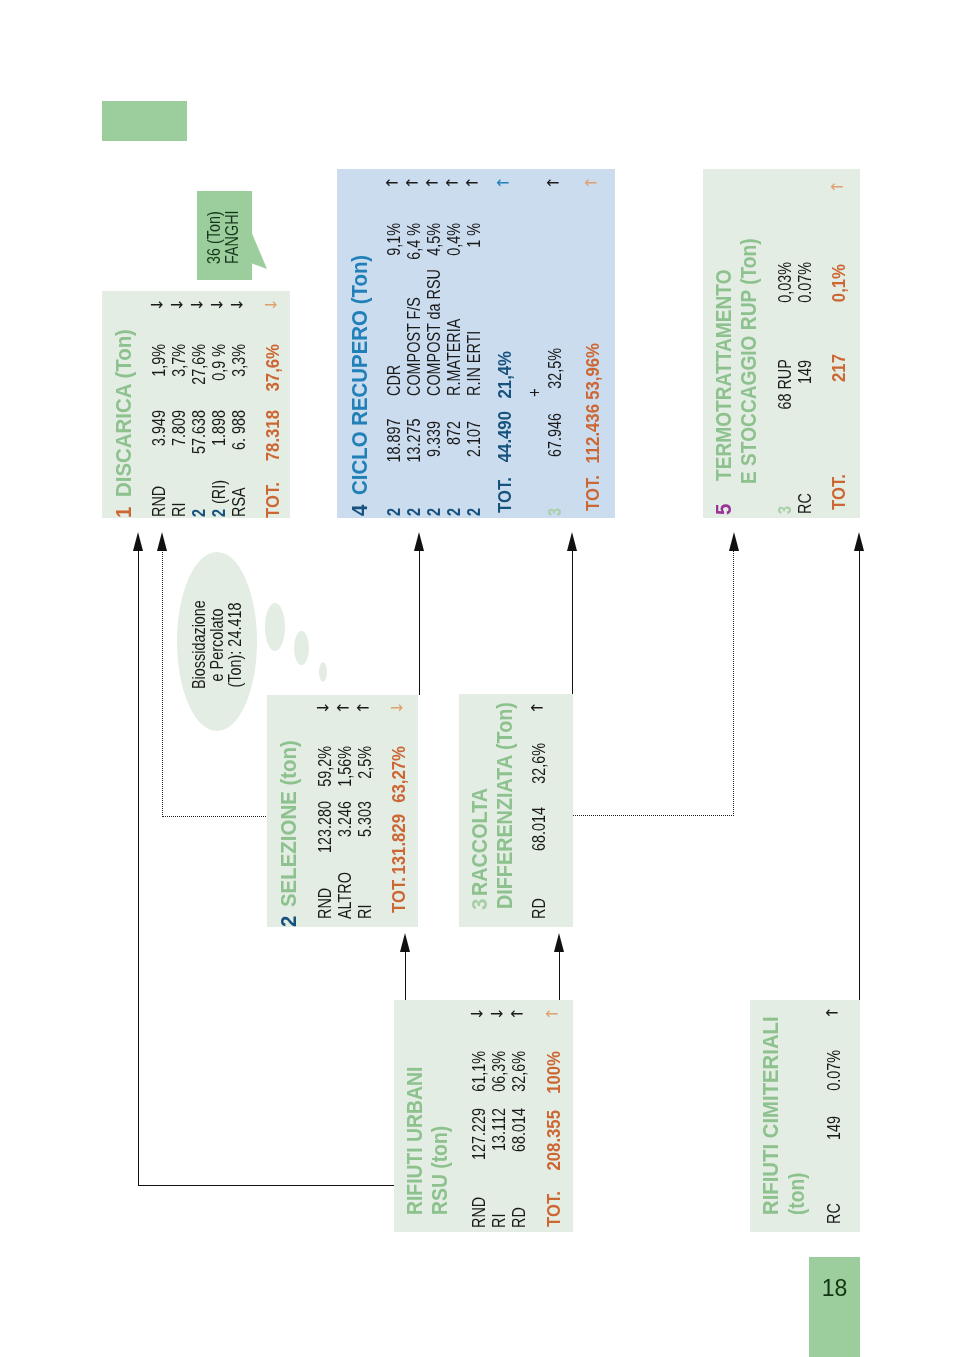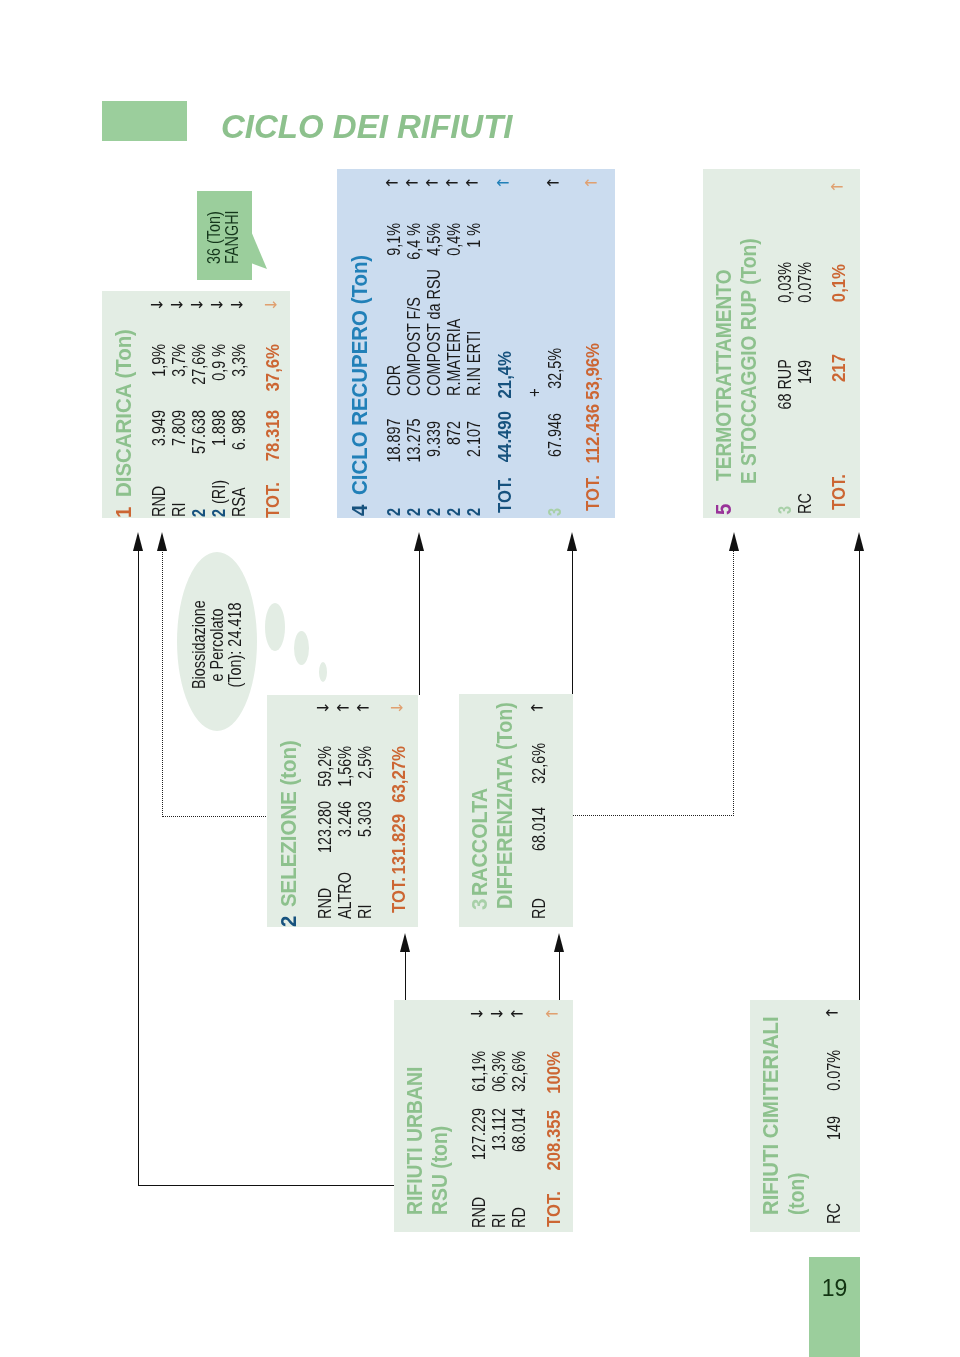--- a/index.html
+++ b/index.html
@@ -46,21 +46,20 @@
   .callout{position:absolute;background:#9BCE9C;}
   .calltail{position:absolute;}
   .ell{position:absolute;background:#E3EDE4;border-radius:50%;}
 </style>
 </head>
 <body>
 
 <div class="page" id="page">
 
   <div class="hdr-swatch"></div>
-  <div class="hdr-title">CICLO DEI RIFIUTI</div>
 
   <div class="vline" style="left:138px;top:547px;height:639px;"></div>
   <div class="hline" style="left:138px;top:1185px;width:258px;"></div>
   <div class="ah" style="left:133px;top:532px;"></div>
   <div class="dotv" style="left:162px;top:549px;height:268px;"></div>
   <div class="doth" style="left:162px;top:816px;width:106px;"></div>
   <div class="ah" style="left:157px;top:532px;"></div>
   <div class="vline" style="left:419px;top:551px;height:144px;"></div>
   <div class="ah" style="left:414px;top:532px;"></div>
   <div class="vline" style="left:572px;top:551px;height:144px;"></div>
@@ -292,16 +291,16 @@
     <div class="tt c-gt" style="left:16.5px;top:36.5px;transform:scaleX(0.89);">(ton)</div>
     <div>
       <div class="ln" style="left:7.6px;top:74.5px;">RC</div>
       <div class="ln rt" style="left:55.599999999999994px;top:74.5px;width:60px;">149</div>
       <div class="ln rt" style="left:122.30000000000001px;top:74.5px;width:60px;">0.07%</div>
       <div class="ar" style="left:227.1px;top:74.5px;">←</div>
     </div>
   </div>
 
   <div class="tab">
-    <span>19</span>
+    <span>18</span>
   </div>
 
 </div>
 
 </body></html>

